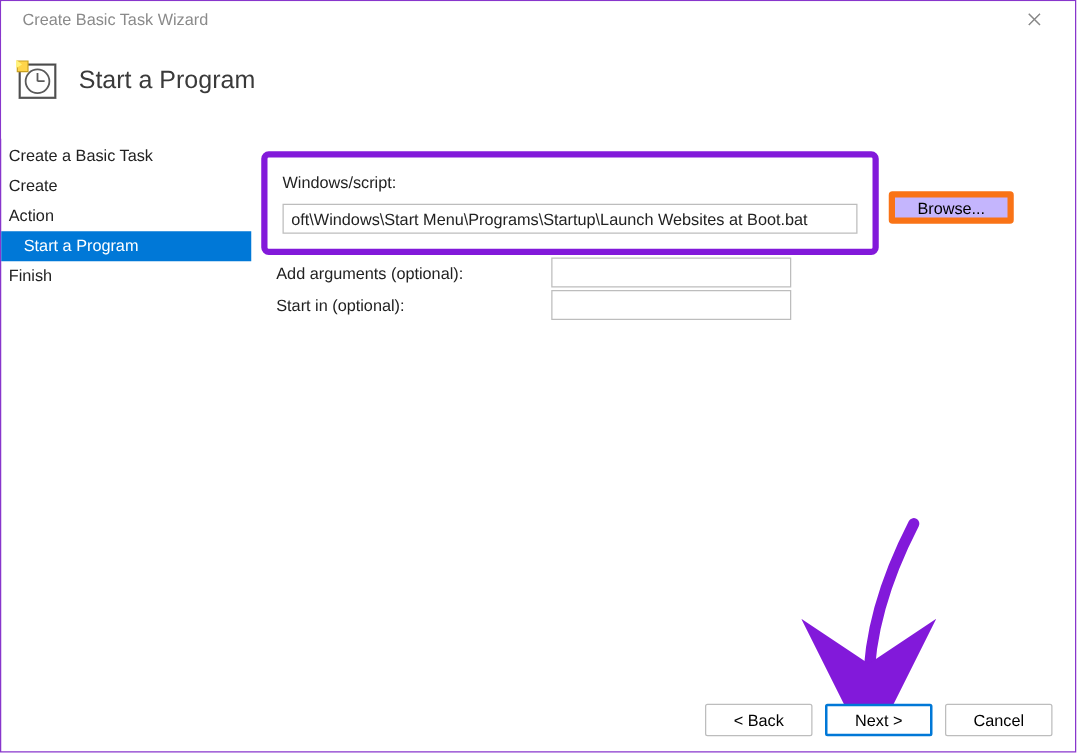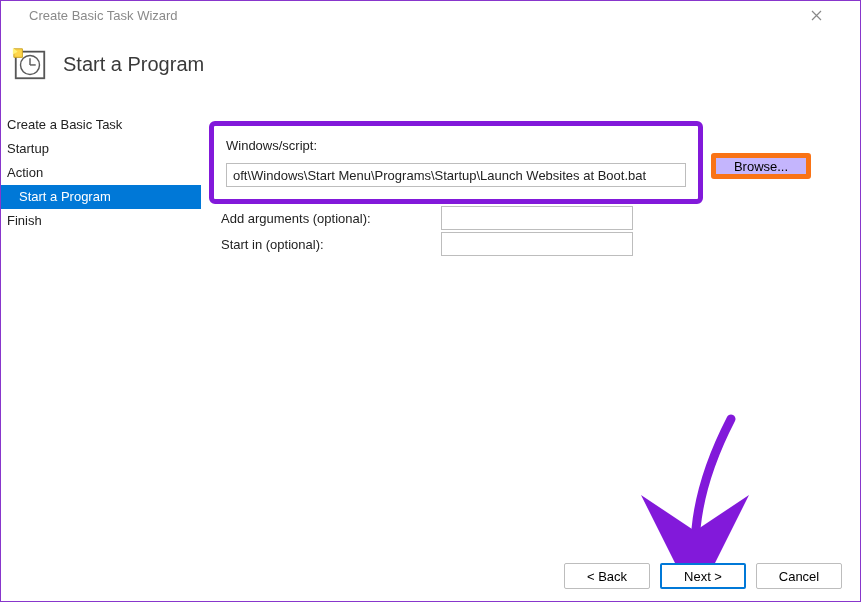--- a/index.html
+++ b/index.html
@@ -16,21 +16,21 @@
       width: 861px;
       height: 602px;
       border: 1px solid #8836cc;
       position: relative;
       background: #fff;
     }
     .titlebar {
       height: 30px;
       display: flex;
       align-items: center;
-      padding: 0 24px;
+      padding: 0 13px;
       background: #fff;
       border-bottom: 1px solid #fff;
       color: #8a8a8a;
       font-size: 13px;
       gap: 48px;
     }
     .titlebar-title { flex: 1; padding-left: 4px; }
     .close-btn {
       width: 40px;
       height: 30px;
@@ -185,21 +185,21 @@
       <line x1="20" y1="21" x2="26" y2="21" stroke="#5a5a5a" stroke-width="1.5"></line>
       <path d="M3 4 L12 4 L12 13 L3 13 Z" fill="#ffd54a" stroke="#c9a120" stroke-width="1"></path>
       <path d="M2 3 L7 7 L2 10 Z" fill="#fff27a"></path>
     </svg>
     <div class="page-title">Start a Program</div>
   </div>
 
   <div class="content">
     <div class="sidebar">
       <div class="sidebar-item">Create a Basic Task</div>
-      <div class="sidebar-item">Startup</div>
+      <div class="sidebar-item">Create</div>
       <div class="sidebar-item">Action</div>
       <div class="sidebar-item indent selected">Start a Program</div>
       <div class="sidebar-item">Finish</div>
     </div>
 
     <div class="main">
       <div class="highlight-box">
         <div class="field-label">Windows/script:</div>
         <div class="input-row">
           <input class="text-input program-input" type="text" value="oft\Windows\Start Menu\Programs\Startup\Launch Websites at Boot.bat" style="">

